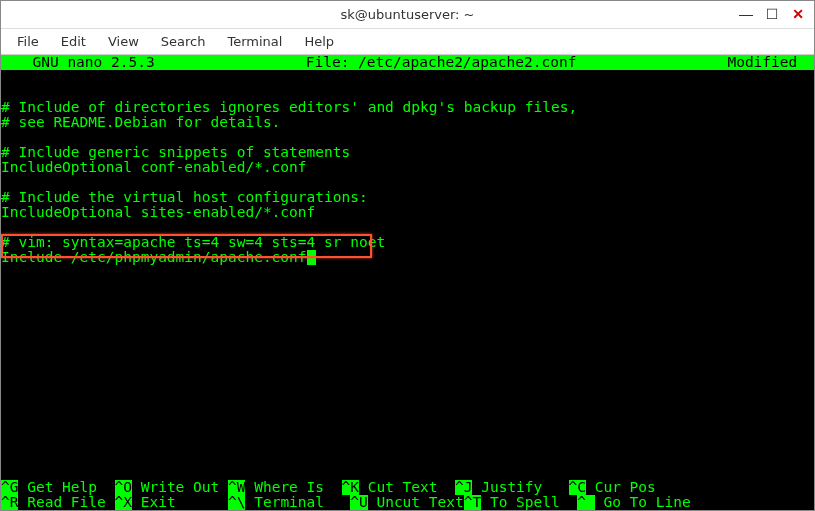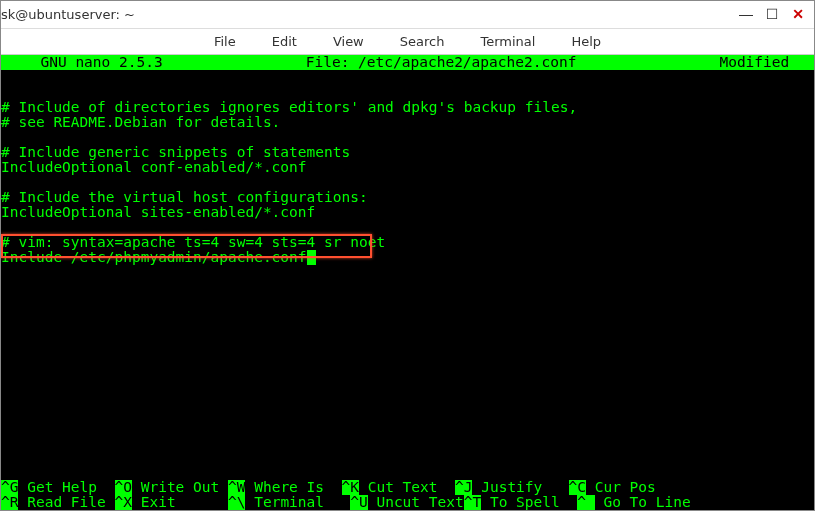--- a/index.html
+++ b/index.html
@@ -9,20 +9,21 @@
     font-family: "DejaVu Sans", Arial, sans-serif;
     background: #f0f0f0;
     overflow: hidden;
     border: 1px solid #888;
   }
   .titlebar {
     height: 28px;
     background: #ffffff;
     display: flex;
     align-items: center;
+    justify-content: center;
     position: relative;
     border-bottom: 1px solid #ddd;
   }
   .titlebar-title {
     font-size: 13px;
     color: #333;
   }
   .window-controls {
     position: absolute;
     right: 4px;
@@ -40,24 +41,23 @@
     color: #333;
     cursor: pointer;
     font-family: Arial, sans-serif;
   }
   .win-btn.close { color: #cc0000; font-weight: bold; }
   .menubar {
     height: 26px;
     background: #ffffff;
     display: flex;
     align-items: center;
-    padding: 0 13px;
-    gap: 16px;
+    padding: 0 6px;
+    gap: 2px;
     border-bottom: 1px solid #ccc;
-    justify-content: center;
   }
   .menu-item {
     padding: 3px 10px;
     font-size: 13px;
     color: #333;
     cursor: pointer;
   }
   .terminal {
     background: #000000;
     height: calc(511px - 28px - 26px - 2px);
@@ -65,21 +65,21 @@
     font-size: 14.5px;
     line-height: 15px;
     overflow: hidden;
     position: relative;
   }
   .nano-header {
     background: #00ff00;
     color: #000000;
     display: flex;
     height: 15px;
-    padding: 0 16px;
+    padding: 0 8px;
     white-space: pre;
   }
   .nano-header .left { flex: 0 0 auto; padding-left: 6px; }
   .nano-header .center { flex: 1; text-align: center; }
   .nano-header .right { flex: 0 0 auto; padding-right: 0; }
   .editor-body {
     padding: 0;
     color: #00ff00;
   }
   .line { white-space: pre; height: 15px; }

